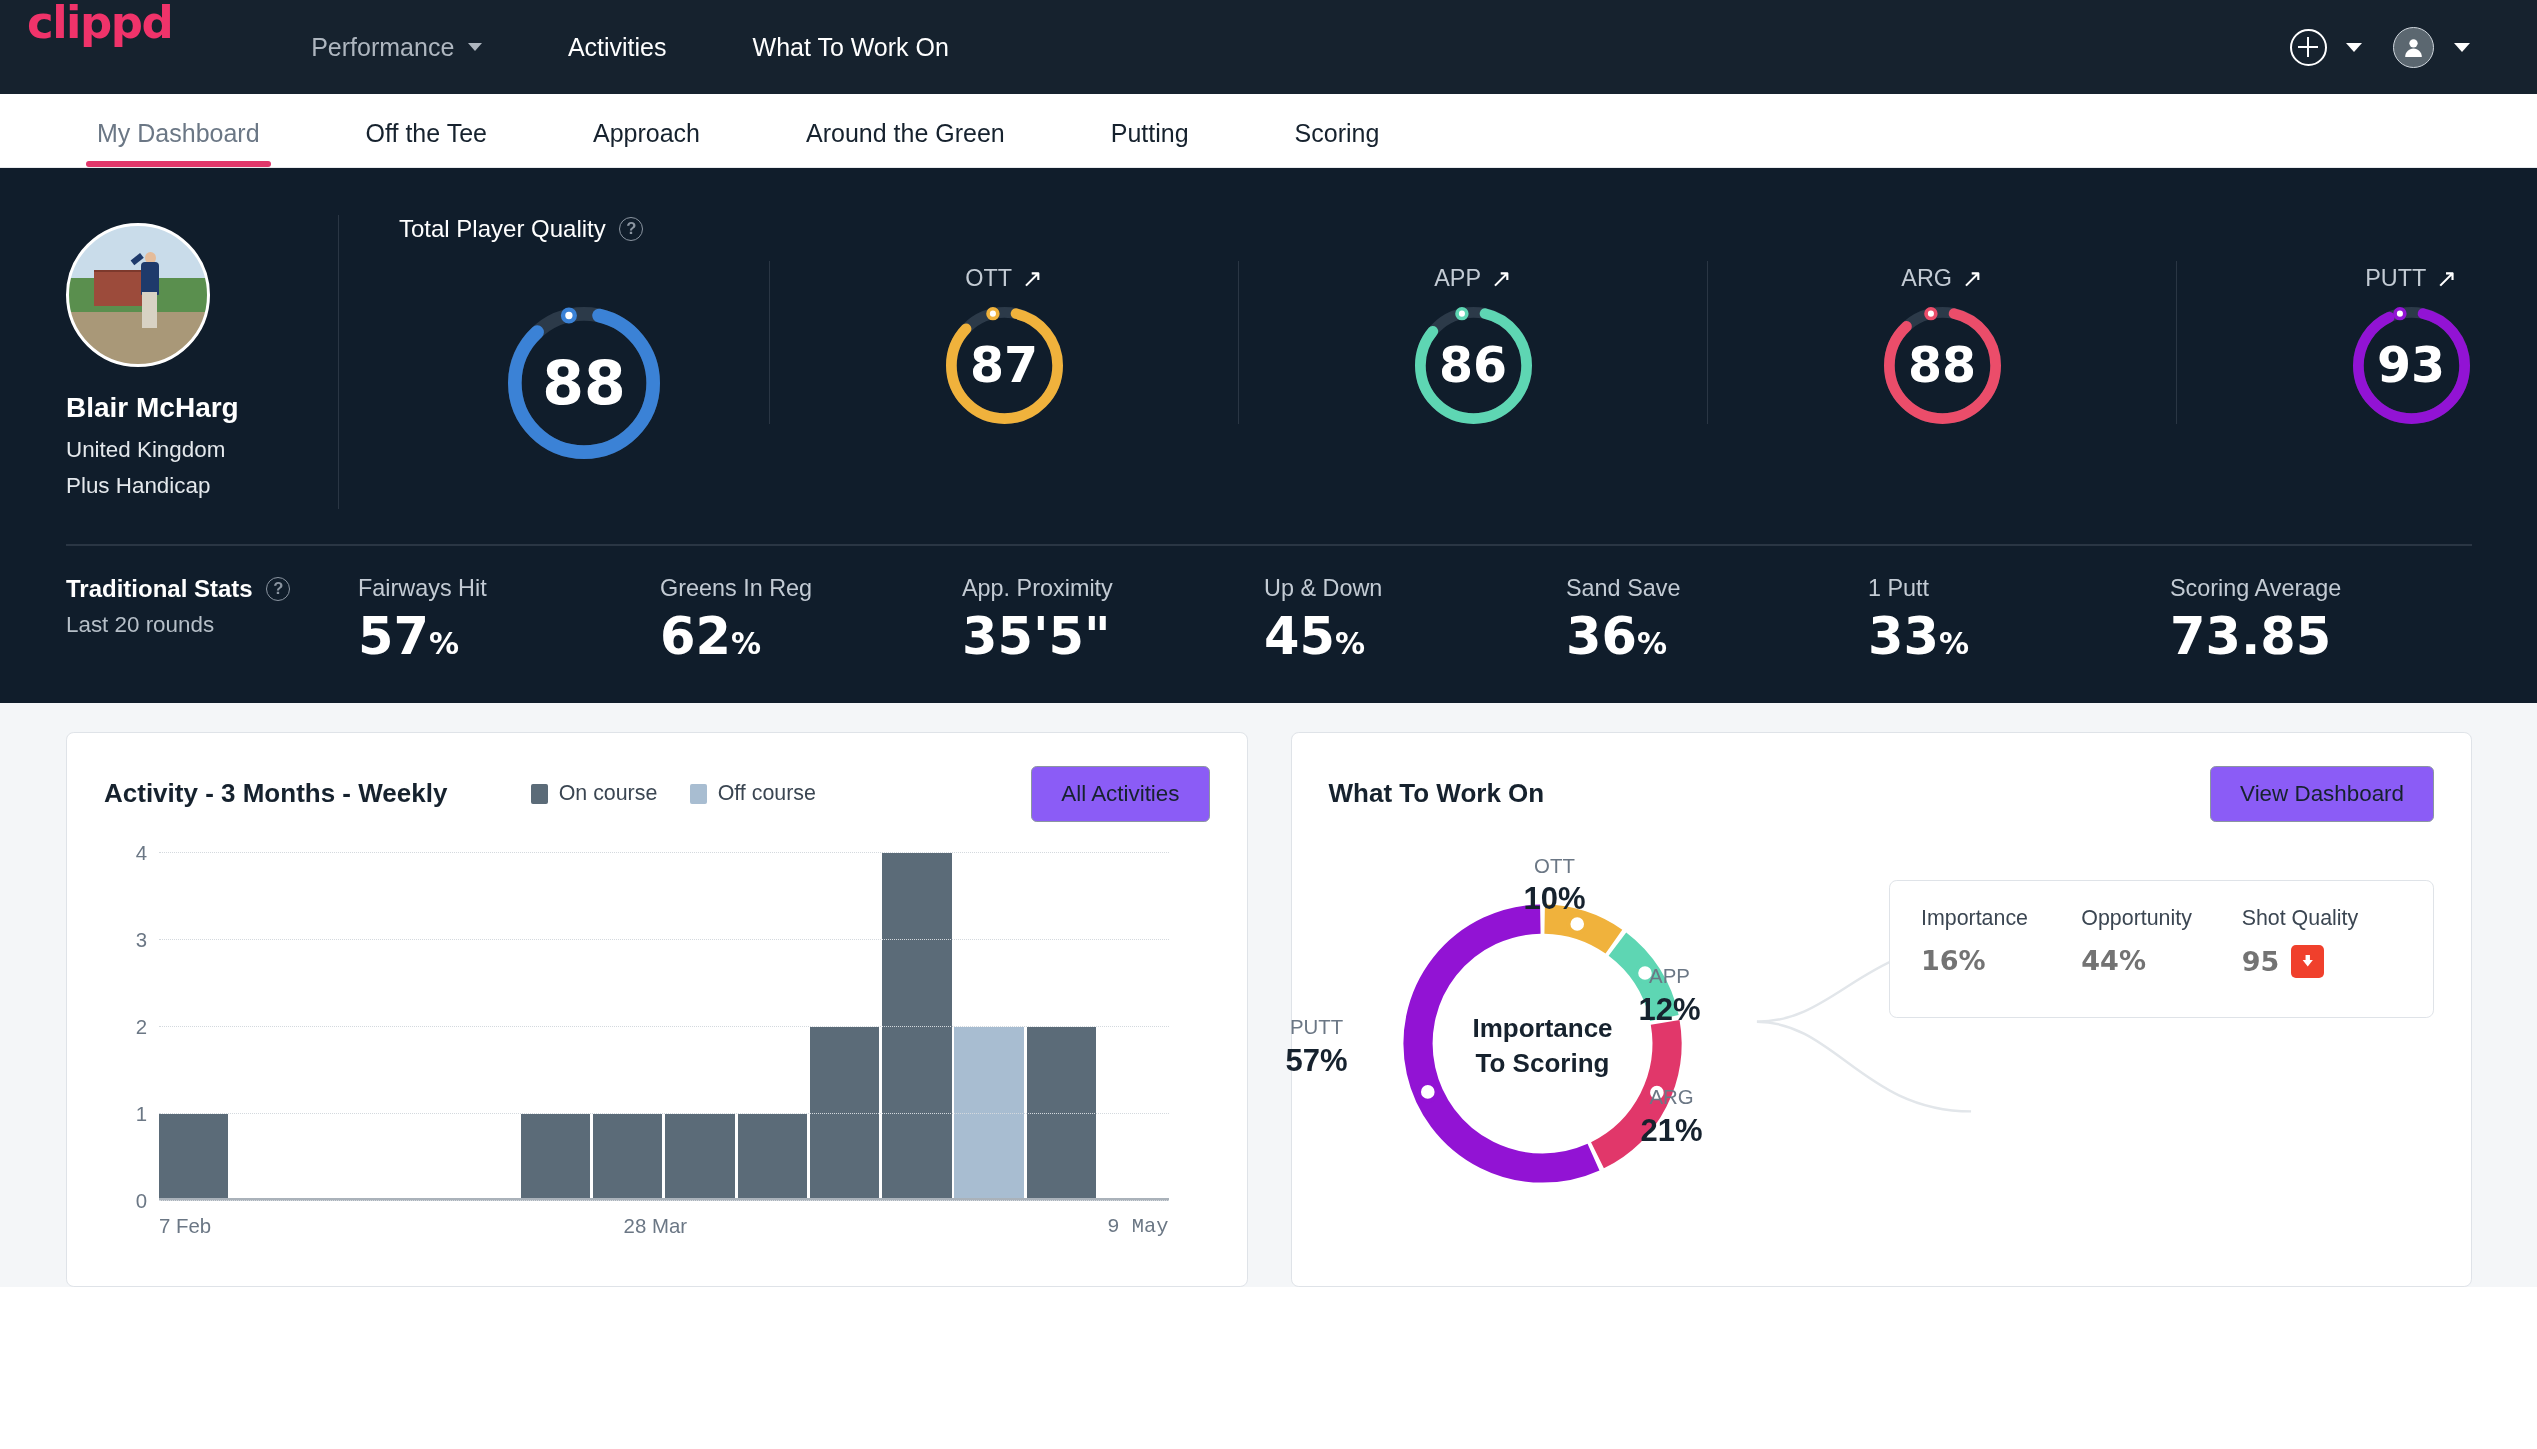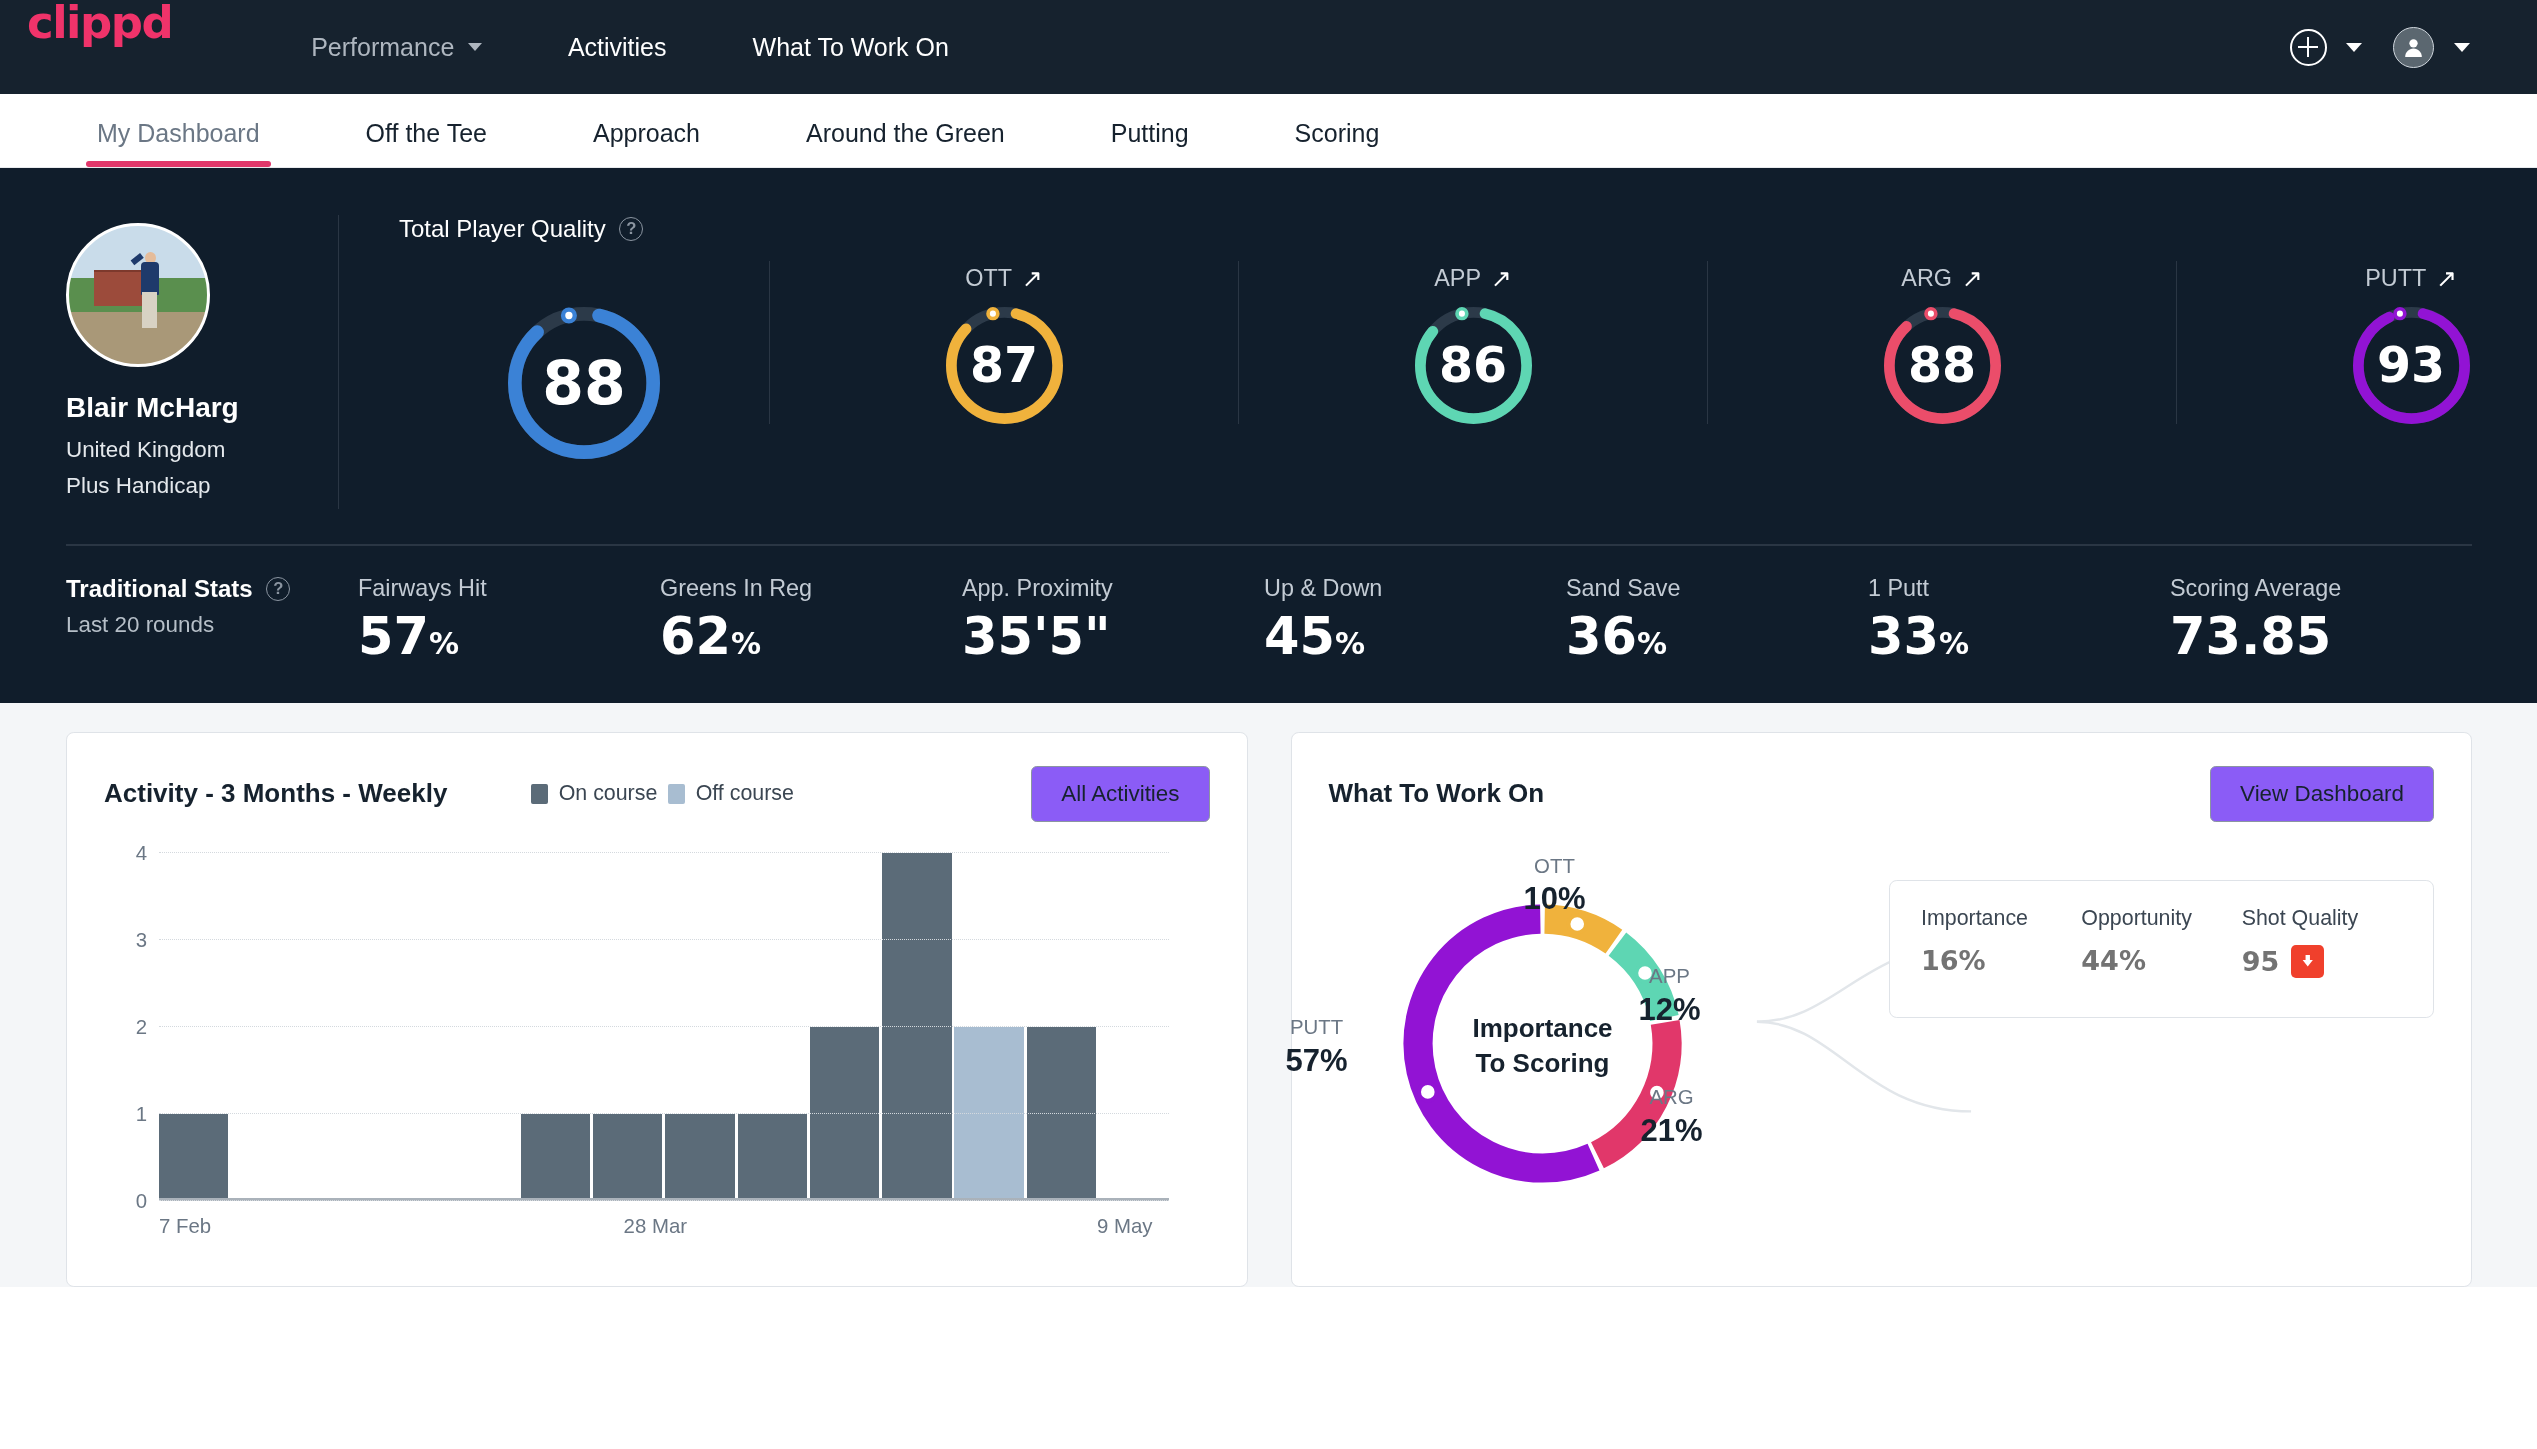--- a/index.html
+++ b/index.html
@@ -180,21 +180,21 @@
     display: flex; gap: 43px; height: 584px;
   }
   .card {
     background: #ffffff; border: 1.9px solid #dfe3e8; border-radius: 7.8px;
     flex: 1; padding: 33px 37px; position: relative;
   }
   .card-head {
     display: flex; align-items: center; margin-bottom: 9.7px;
   }
   .card-title { font-size: 26px; font-weight: 700; color: #16222e; }
-  .legend { display: flex; align-items: center; gap: 11px; margin-left: 84px; }
+  .legend { display: flex; align-items: center; gap: 33px; margin-left: 84px; }
   .legend-item { display: flex; align-items: center; gap: 10.7px; font-size: 21.4px; color: #3b4652; }
   .sw { width: 16.6px; height: 20.4px; border-radius: 1.9px; }
   .btn-outline {
     margin-left: auto; border: 1.9px solid #8b95a1; border-radius: 5.8px;
     padding: 13.6px 29px; font-size: 22.4px; color: #16222e;
     background: #8b5cf6; cursor: pointer; white-space: nowrap;
   }
 
   
   .chart-area { position: relative; margin-top: 21.4px; height: 409px; }
@@ -508,21 +508,21 @@
       <div id="yticks">
           <div class="ytick" style="top: 358px;">0</div>
           <div class="ytick" style="top: 271px;">1</div>
           <div class="ytick" style="top: 184px;">2</div>
           <div class="ytick" style="top: 97px;">3</div>
           <div class="ytick" style="top: 9.7px;">4</div>
         </div>
       <div id="xlabs">
           <div class="xlab" style="left: 55px;">7 Feb</div>
           <div class="xlab" style="left: 47%;">28 Mar</div>
-          <div class="xlab" style="right: 57px;">9 May</div>
+          <div class="xlab" style="right: 41px; font-family: Liberation Mono, monospace;">9 May</div>
         </div>
     </div>
   </div>
 
   <div class="card">
     <div class="card-head">
       <div class="card-title">What To Work On</div>
       <button class="btn-outline">View Dashboard</button>
     </div>
 

